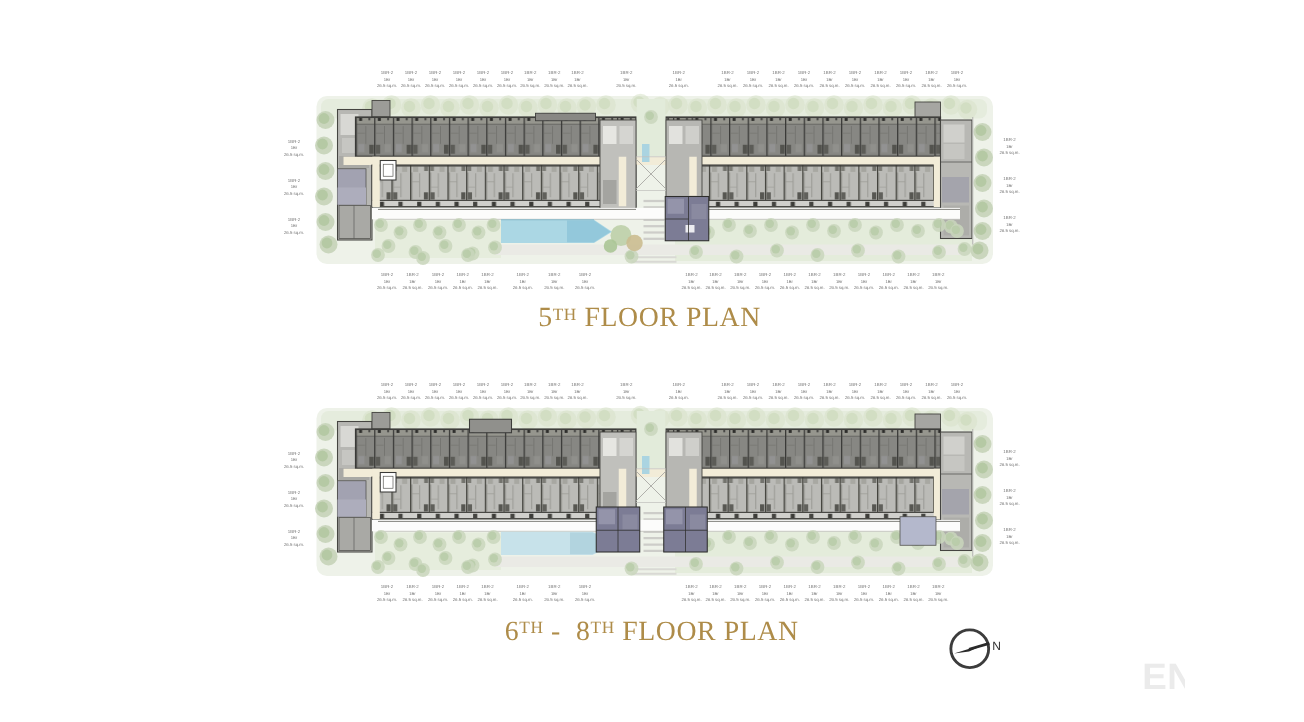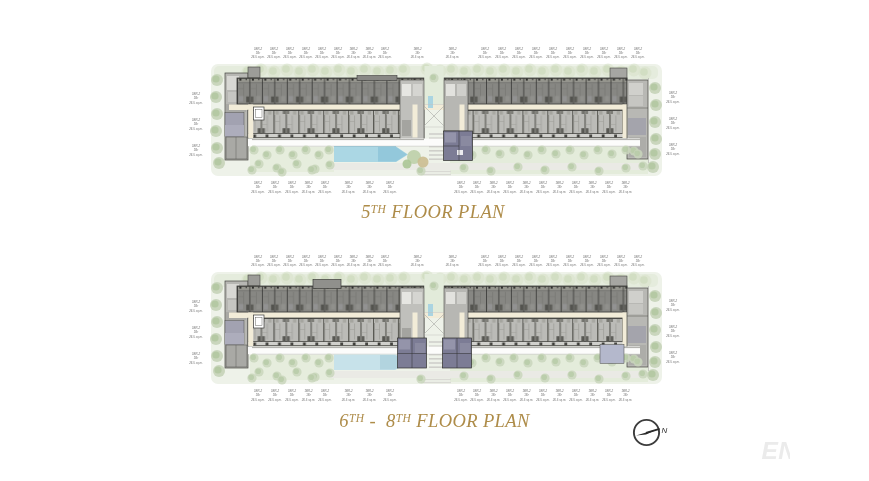--- a/index.html
+++ b/index.html
@@ -1,17 +1,17 @@
 <!DOCTYPE html>
 <html><head>
 <meta charset="utf-8">
 <style>
   html,body{margin:0;padding:0;background:#ffffff;}
   #stage{position:relative;width:790px;height:481px;background:#ffffff;overflow:hidden;
-         font-family:"Liberation Sans",sans-serif;font-style:italic;}
+         font-family:"Liberation Sans",sans-serif;}
   svg{position:absolute;left:0;top:0;}
 </style>
 </head>
 <body>
 <div id="stage">
 <svg width="869" height="481" viewBox="0 0 869 481" font-family="Liberation Sans,sans-serif">
 <defs>
   <g id="tree">
     <circle r="6" fill="#c5d3b8" fill-opacity="0.9"></circle>
     <circle r="3.6" cx="-1" cy="-1" fill="#b2c7a0" fill-opacity="0.85"></circle>

